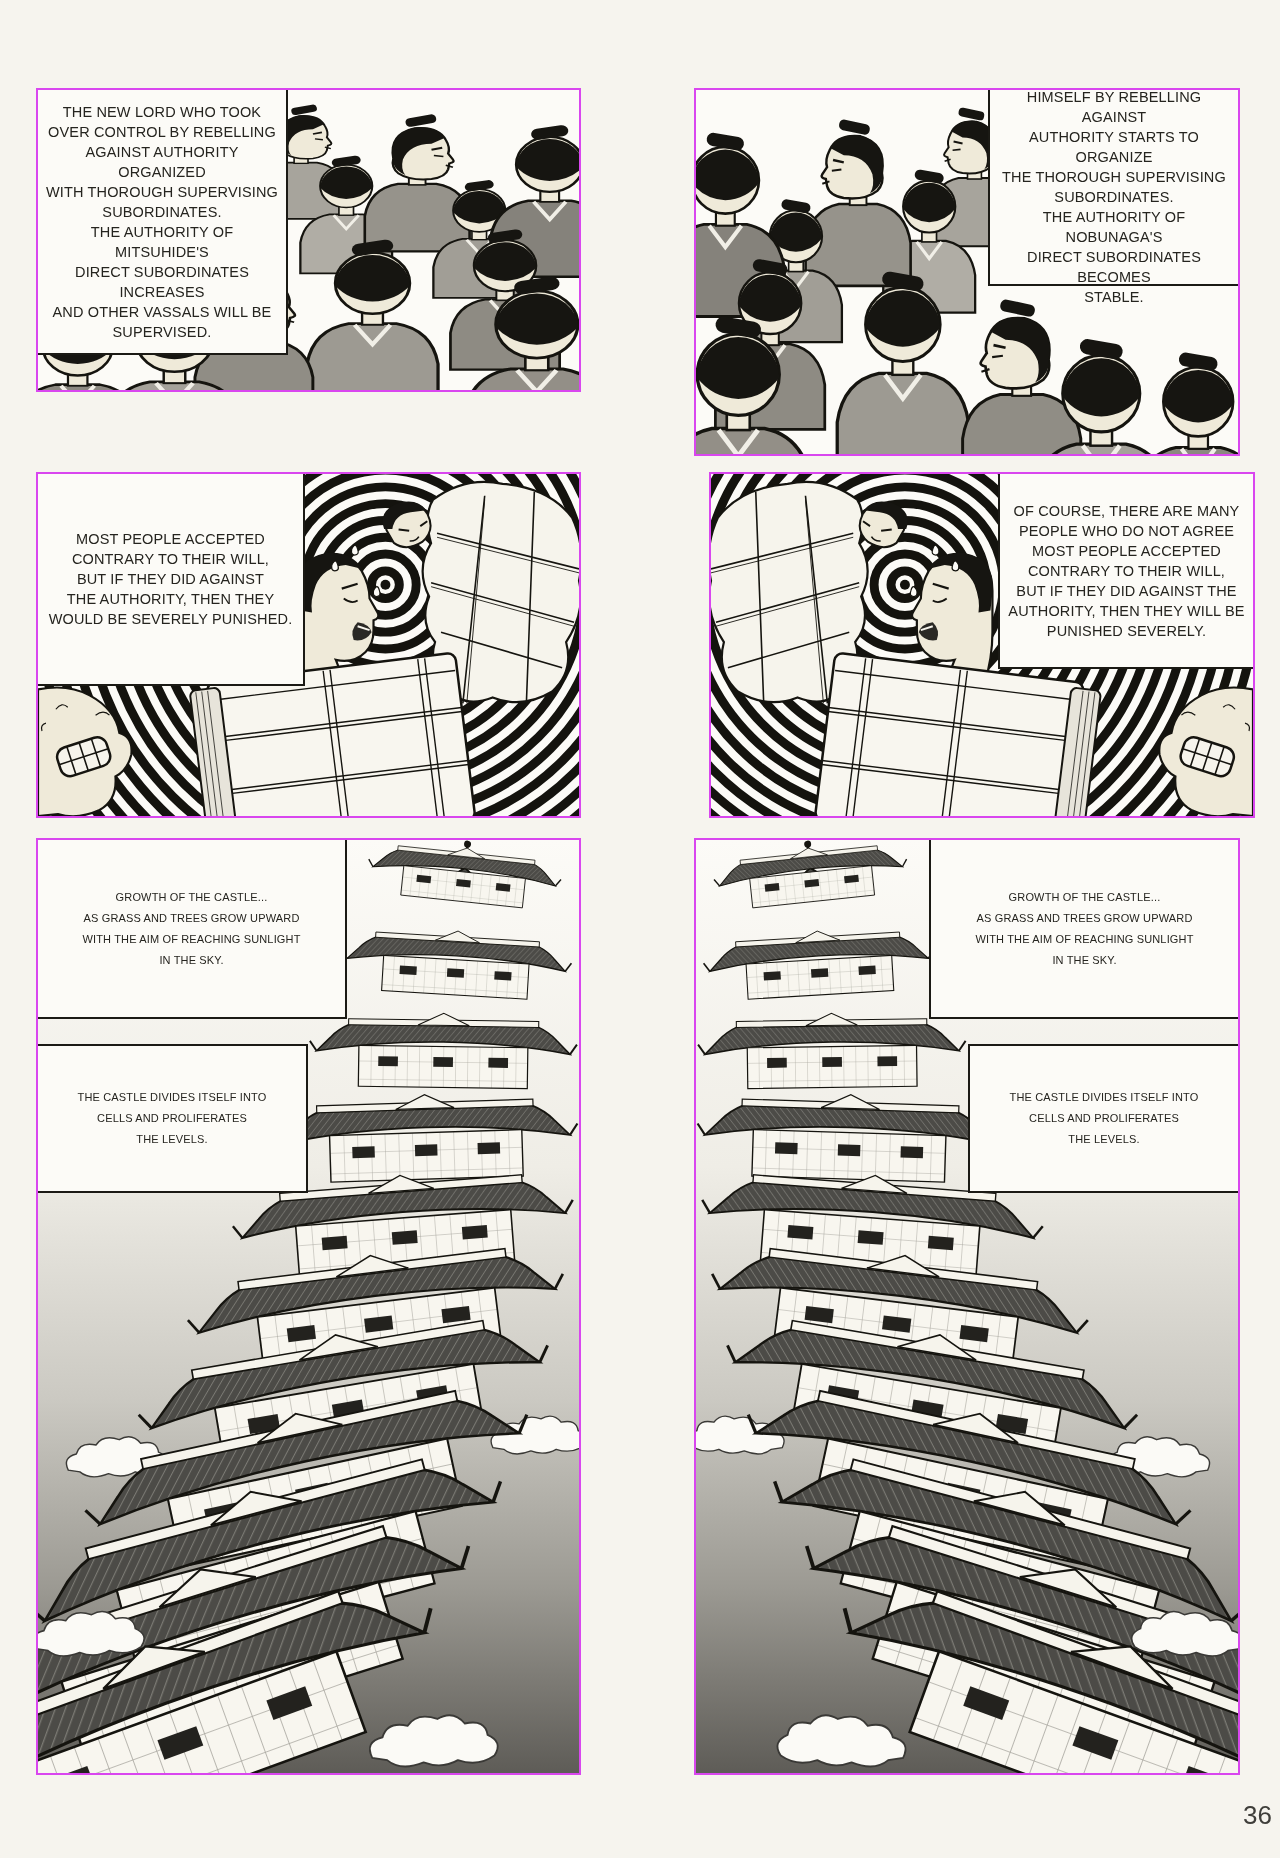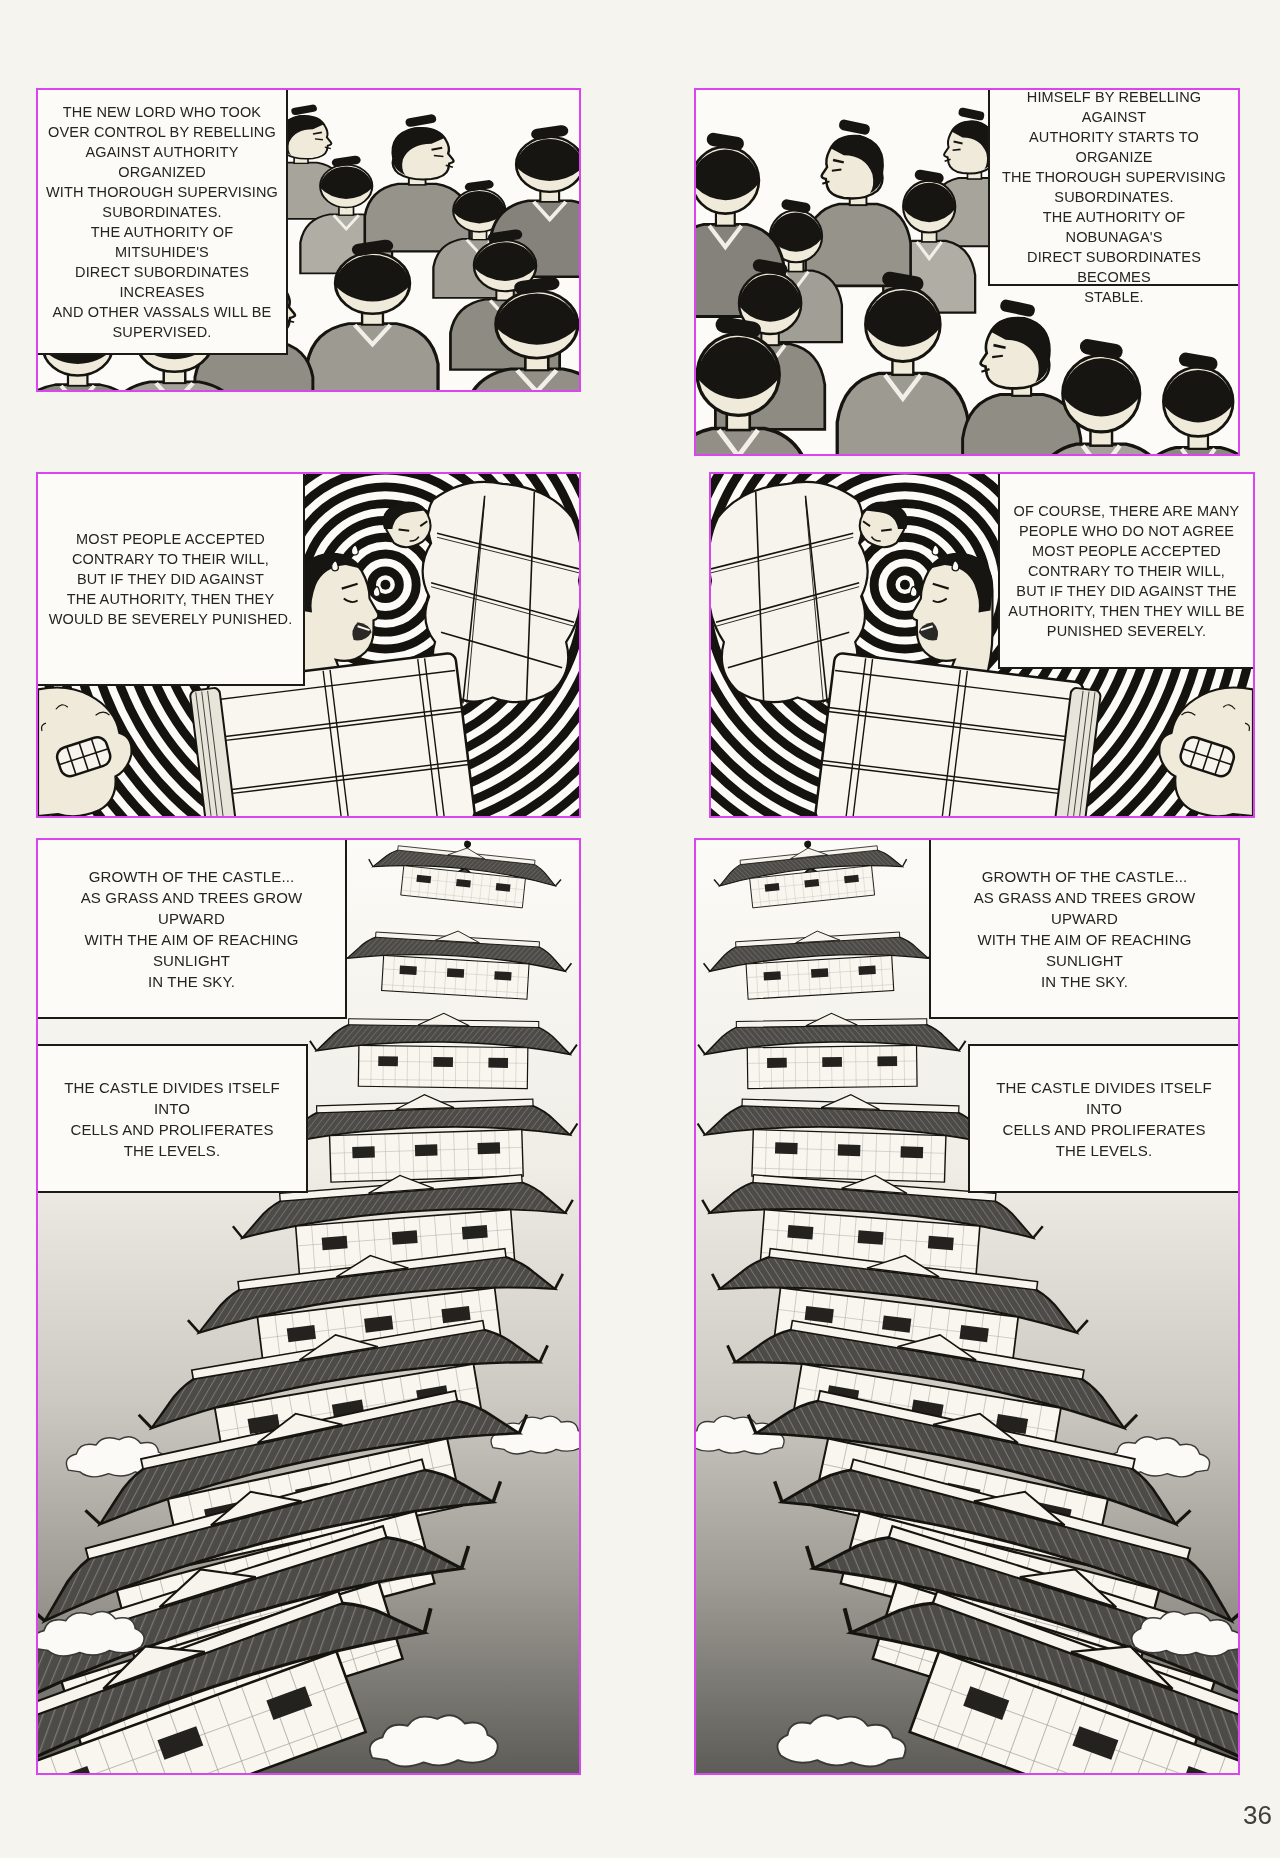--- a/index.html
+++ b/index.html
@@ -26,21 +26,21 @@
     box-sizing:border-box;
     z-index:5;
     display:flex;align-items:center;justify-content:center;
     text-align:center;
     white-space:pre-line;
     color:#25241f;
     font-size:14.5px;line-height:20px;
     letter-spacing:.15px;
     padding:0 8px;
   }
-  .row3 .caption{font-size:15px;line-height:21px;}
+  .row3 .caption{font-size:11px;line-height:21px;}
   
   #panel-1{left:36px;top:88px;width:545px;height:304px;}
   #panel-2{left:694px;top:88px;width:546px;height:368px;}
   #panel-3{left:36px;top:472px;width:545px;height:346px;}
   #panel-4{left:694px;top:472px;width:546px;height:346px;margin-left:15px;}
   #panel-5{left:36px;top:838px;width:545px;height:937px;}
   #panel-6{left:694px;top:838px;width:546px;height:937px;}
   
   .c1{left:-2px;top:-2px;width:252px;height:267px;}
   .c2{right:-2px;top:-2px;width:252px;height:198px;}

